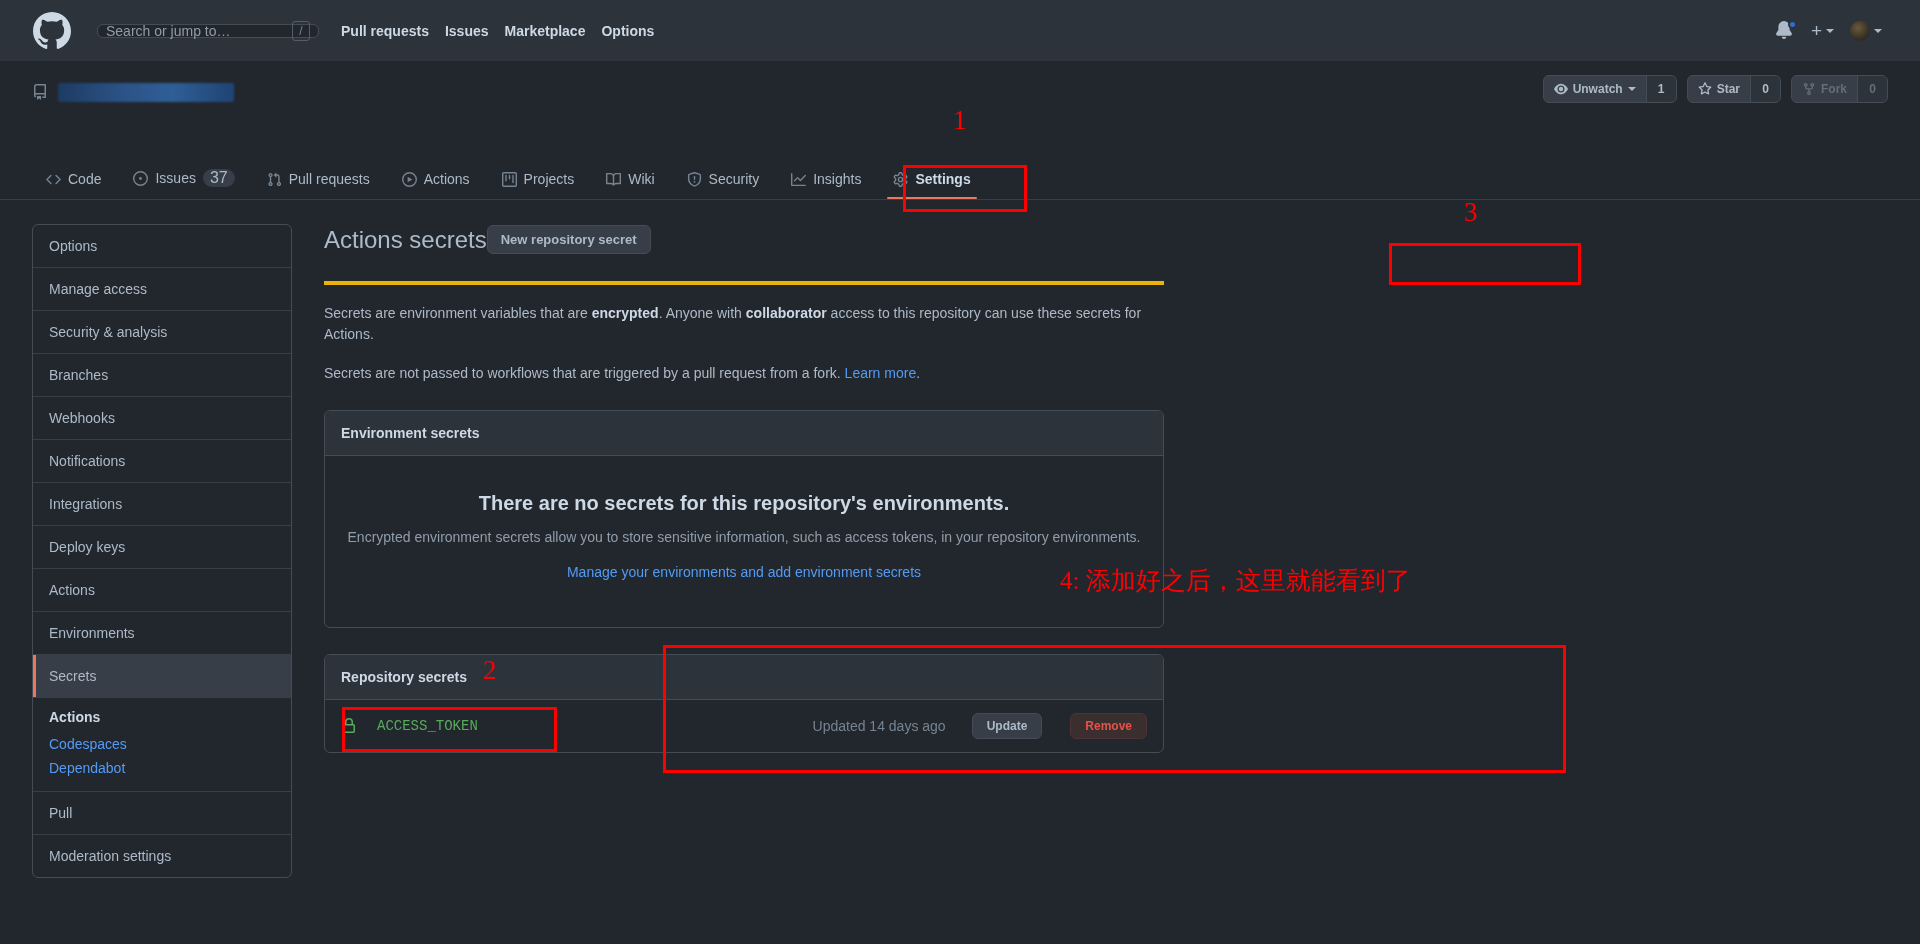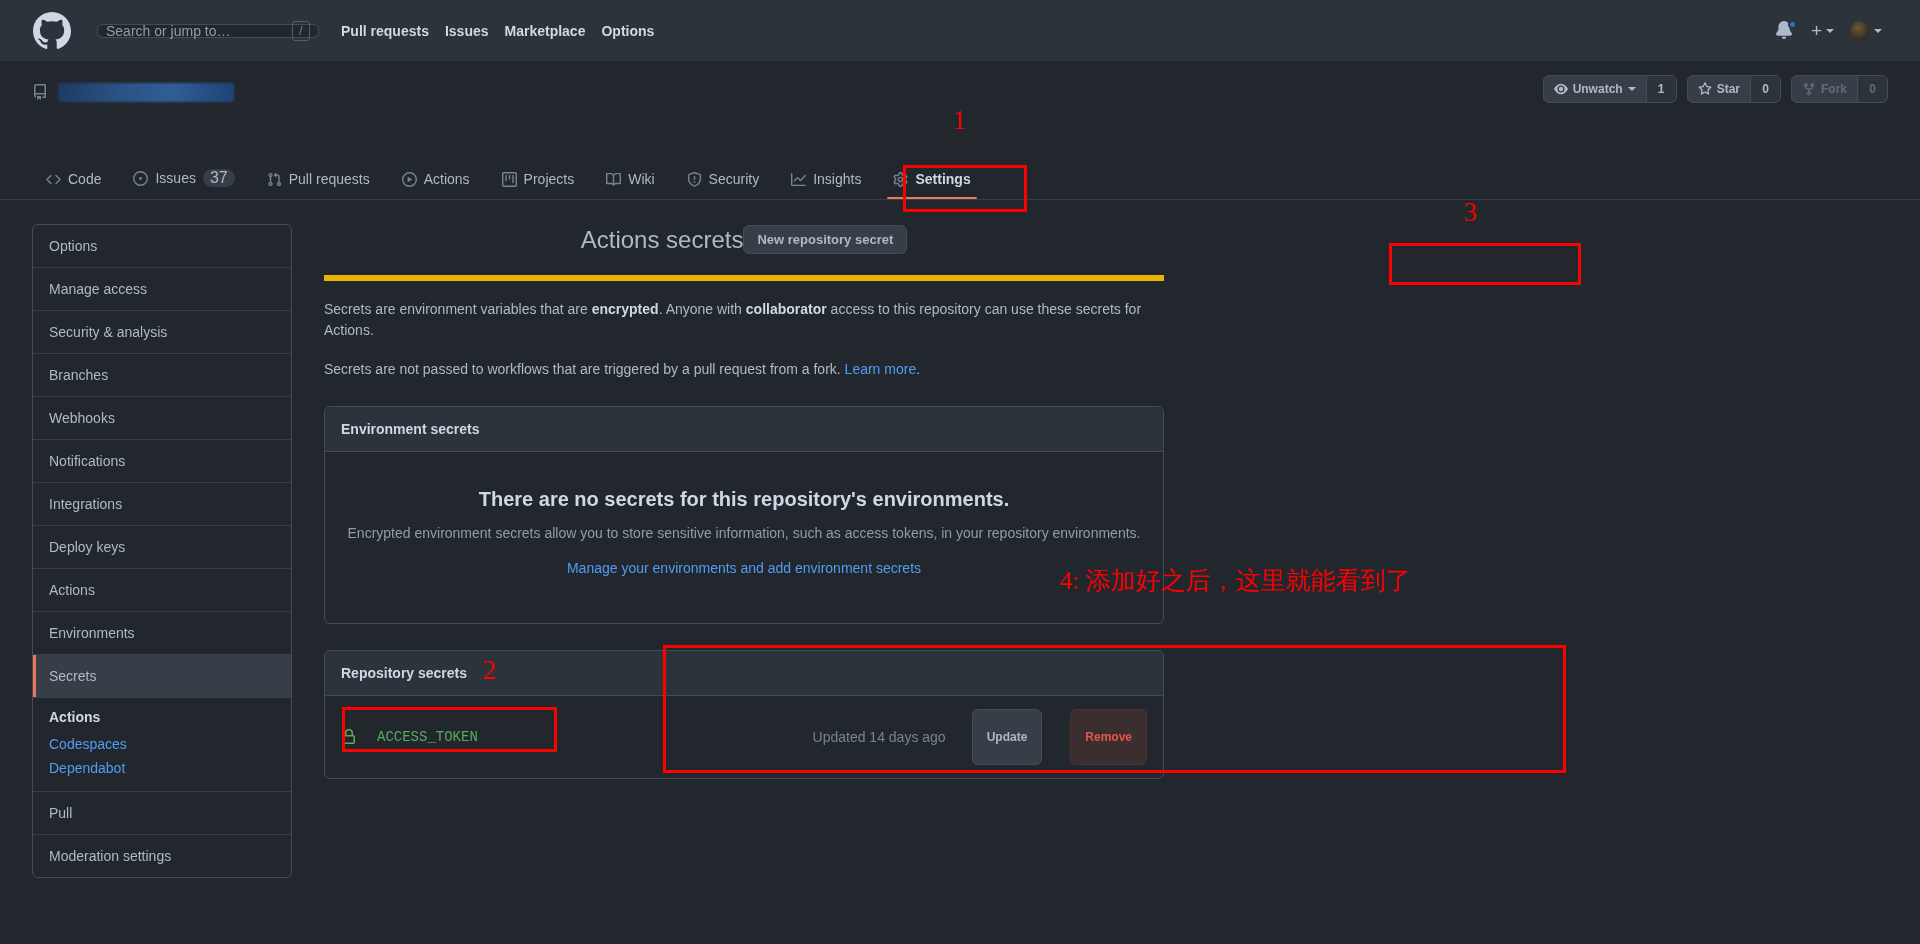--- a/index.html
+++ b/index.html
@@ -256,23 +256,23 @@
   
   .settings-main {
     flex: 1;
     min-width: 0;
     max-width: 840px;
     position: relative;
   }
   .main-head {
     display: flex;
     align-items: center;
-    justify-content: center;
-    padding-bottom: 20px;
-    border-bottom: 6px solid #eab308;
+    justify-content: flex-start;
+    padding-bottom: 26px;
+    border-bottom: 4px solid #eab308;
   }
   .main-title {
     font-size: 24px;
     font-weight: 400;
     color: #adbac7;
     line-height: 1.3;
   }
   .btn-primaryish {
     background: #373e47;
     border: 1px solid #444c56;
@@ -348,21 +348,21 @@
     color: #768390;
     margin-right: 6px;
   }
   .btn-small {
     border: 1px solid #444c56;
     border-radius: 6px;
     background: #373e47;
     color: #adbac7;
     font-size: 12px;
     font-weight: 600;
-    padding: 20px 14px;
+    padding: 5px 14px;
     cursor: pointer;
     font-family: "Liberation Sans", sans-serif;
   }
   .btn-small.danger {
     color: #e5534b;
     background: #3b2e2e;
     border-color: #4d3434;
     margin-left: 8px;
   }
 

